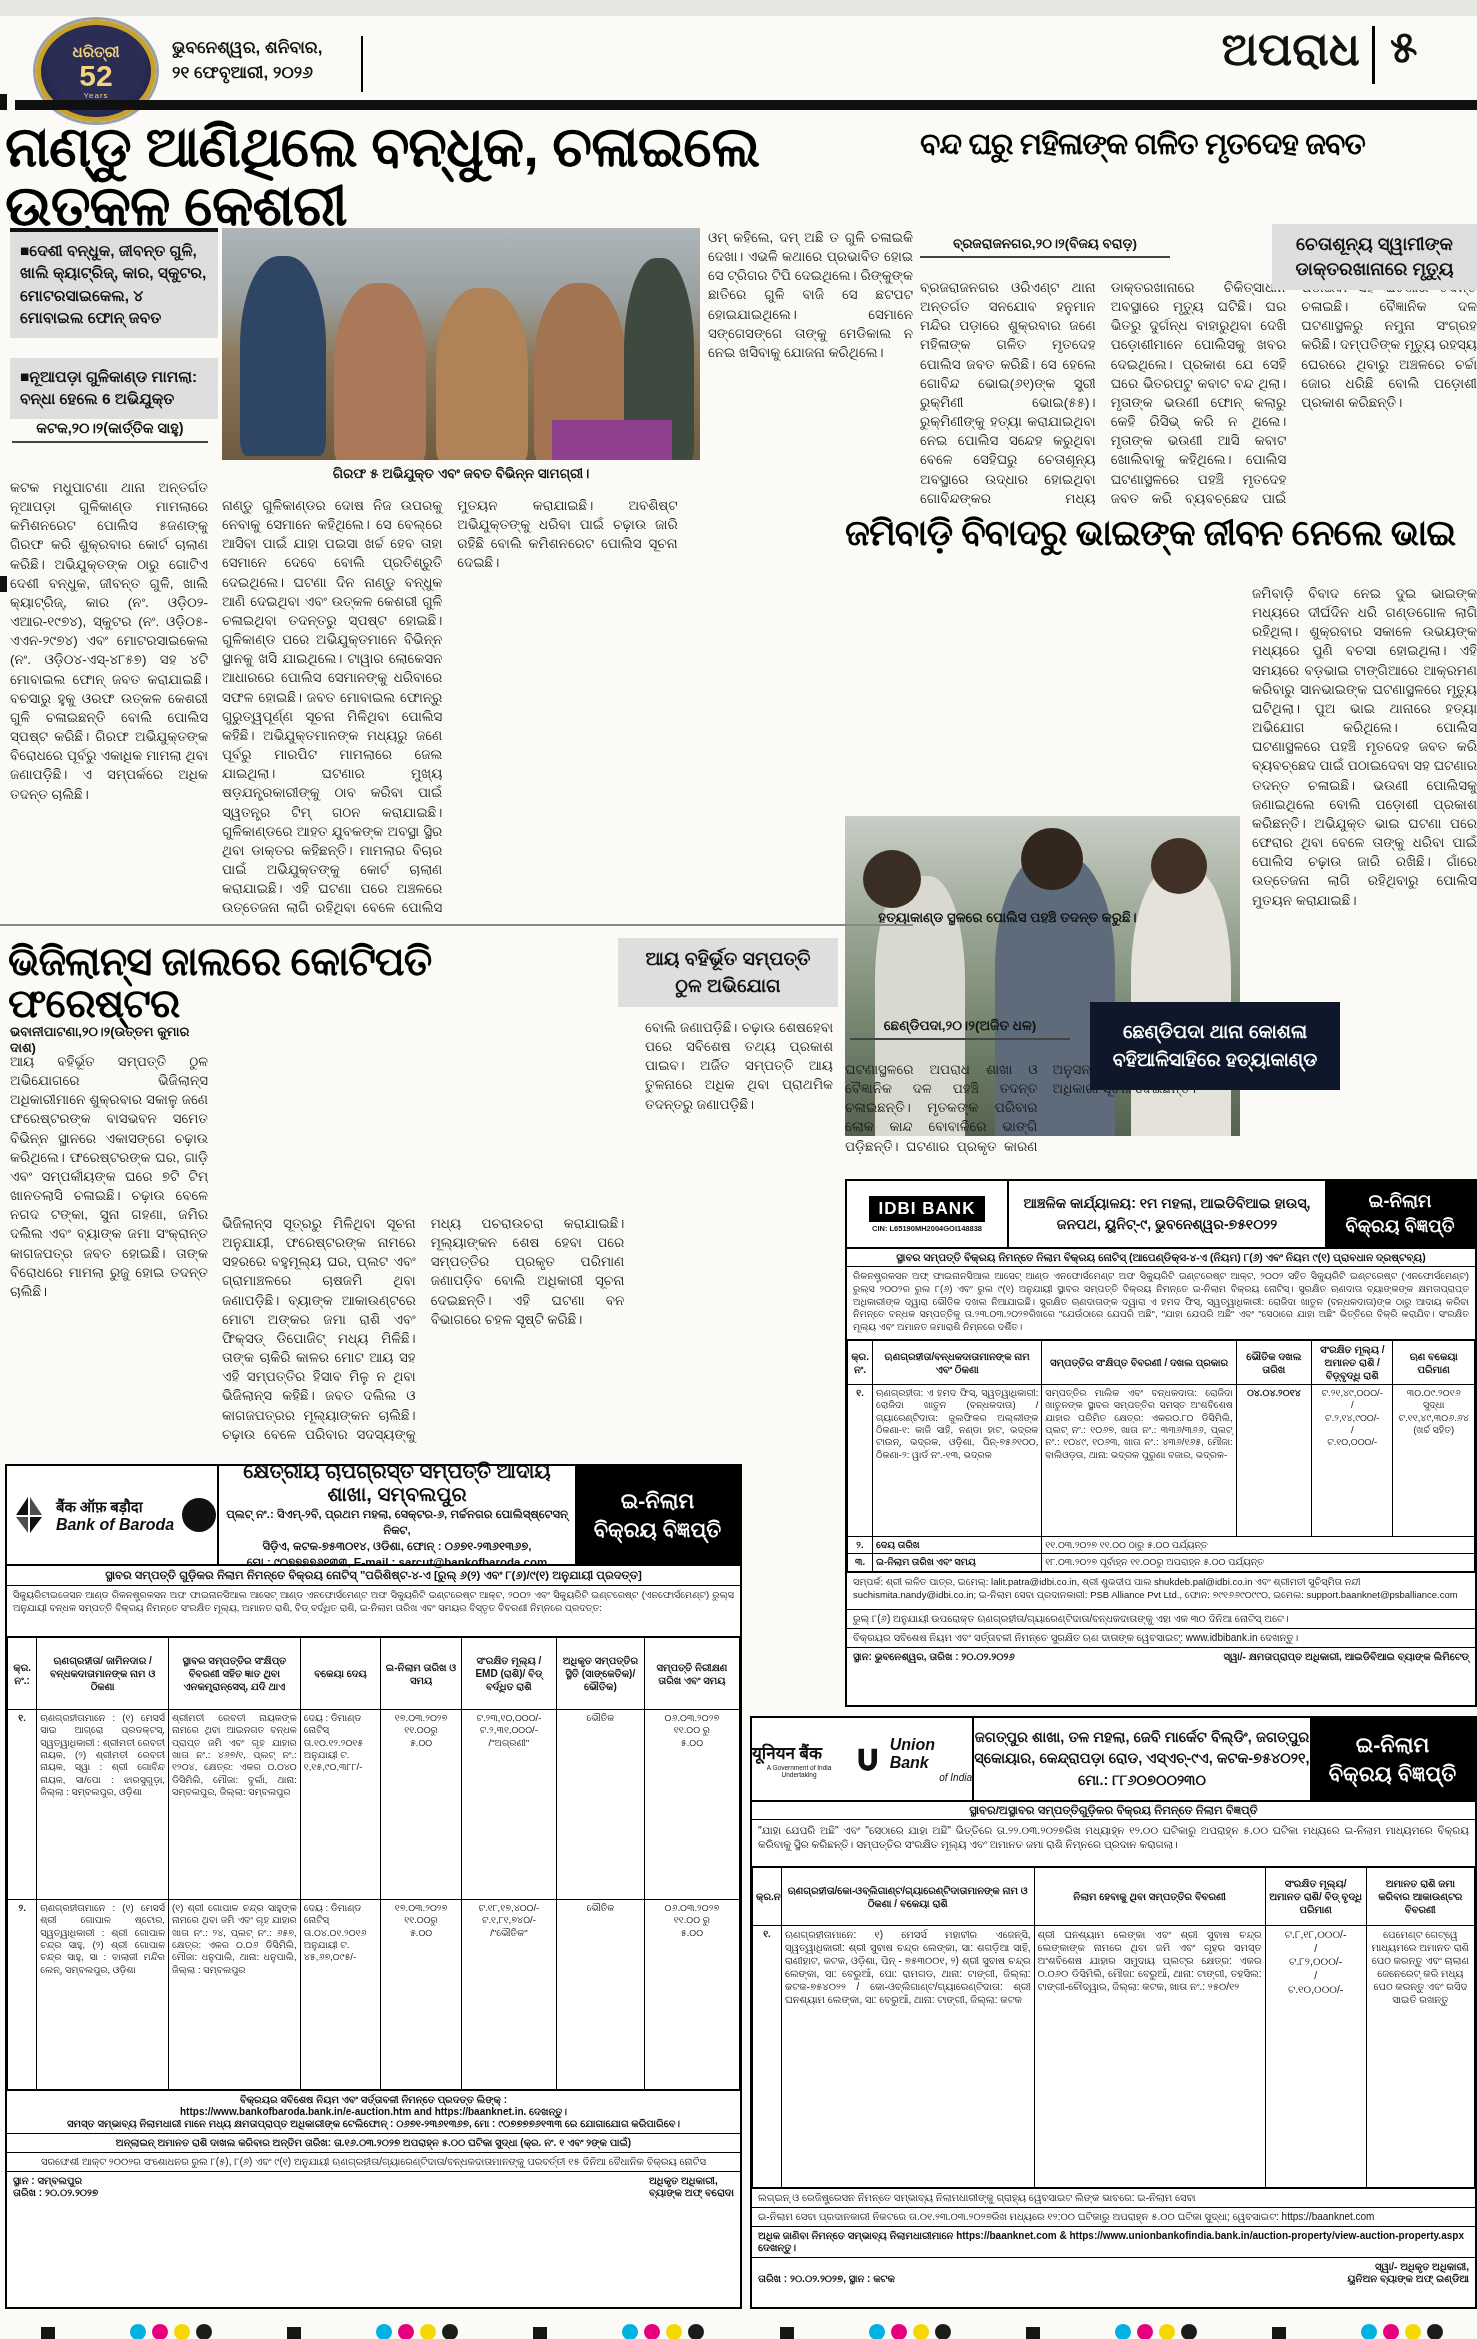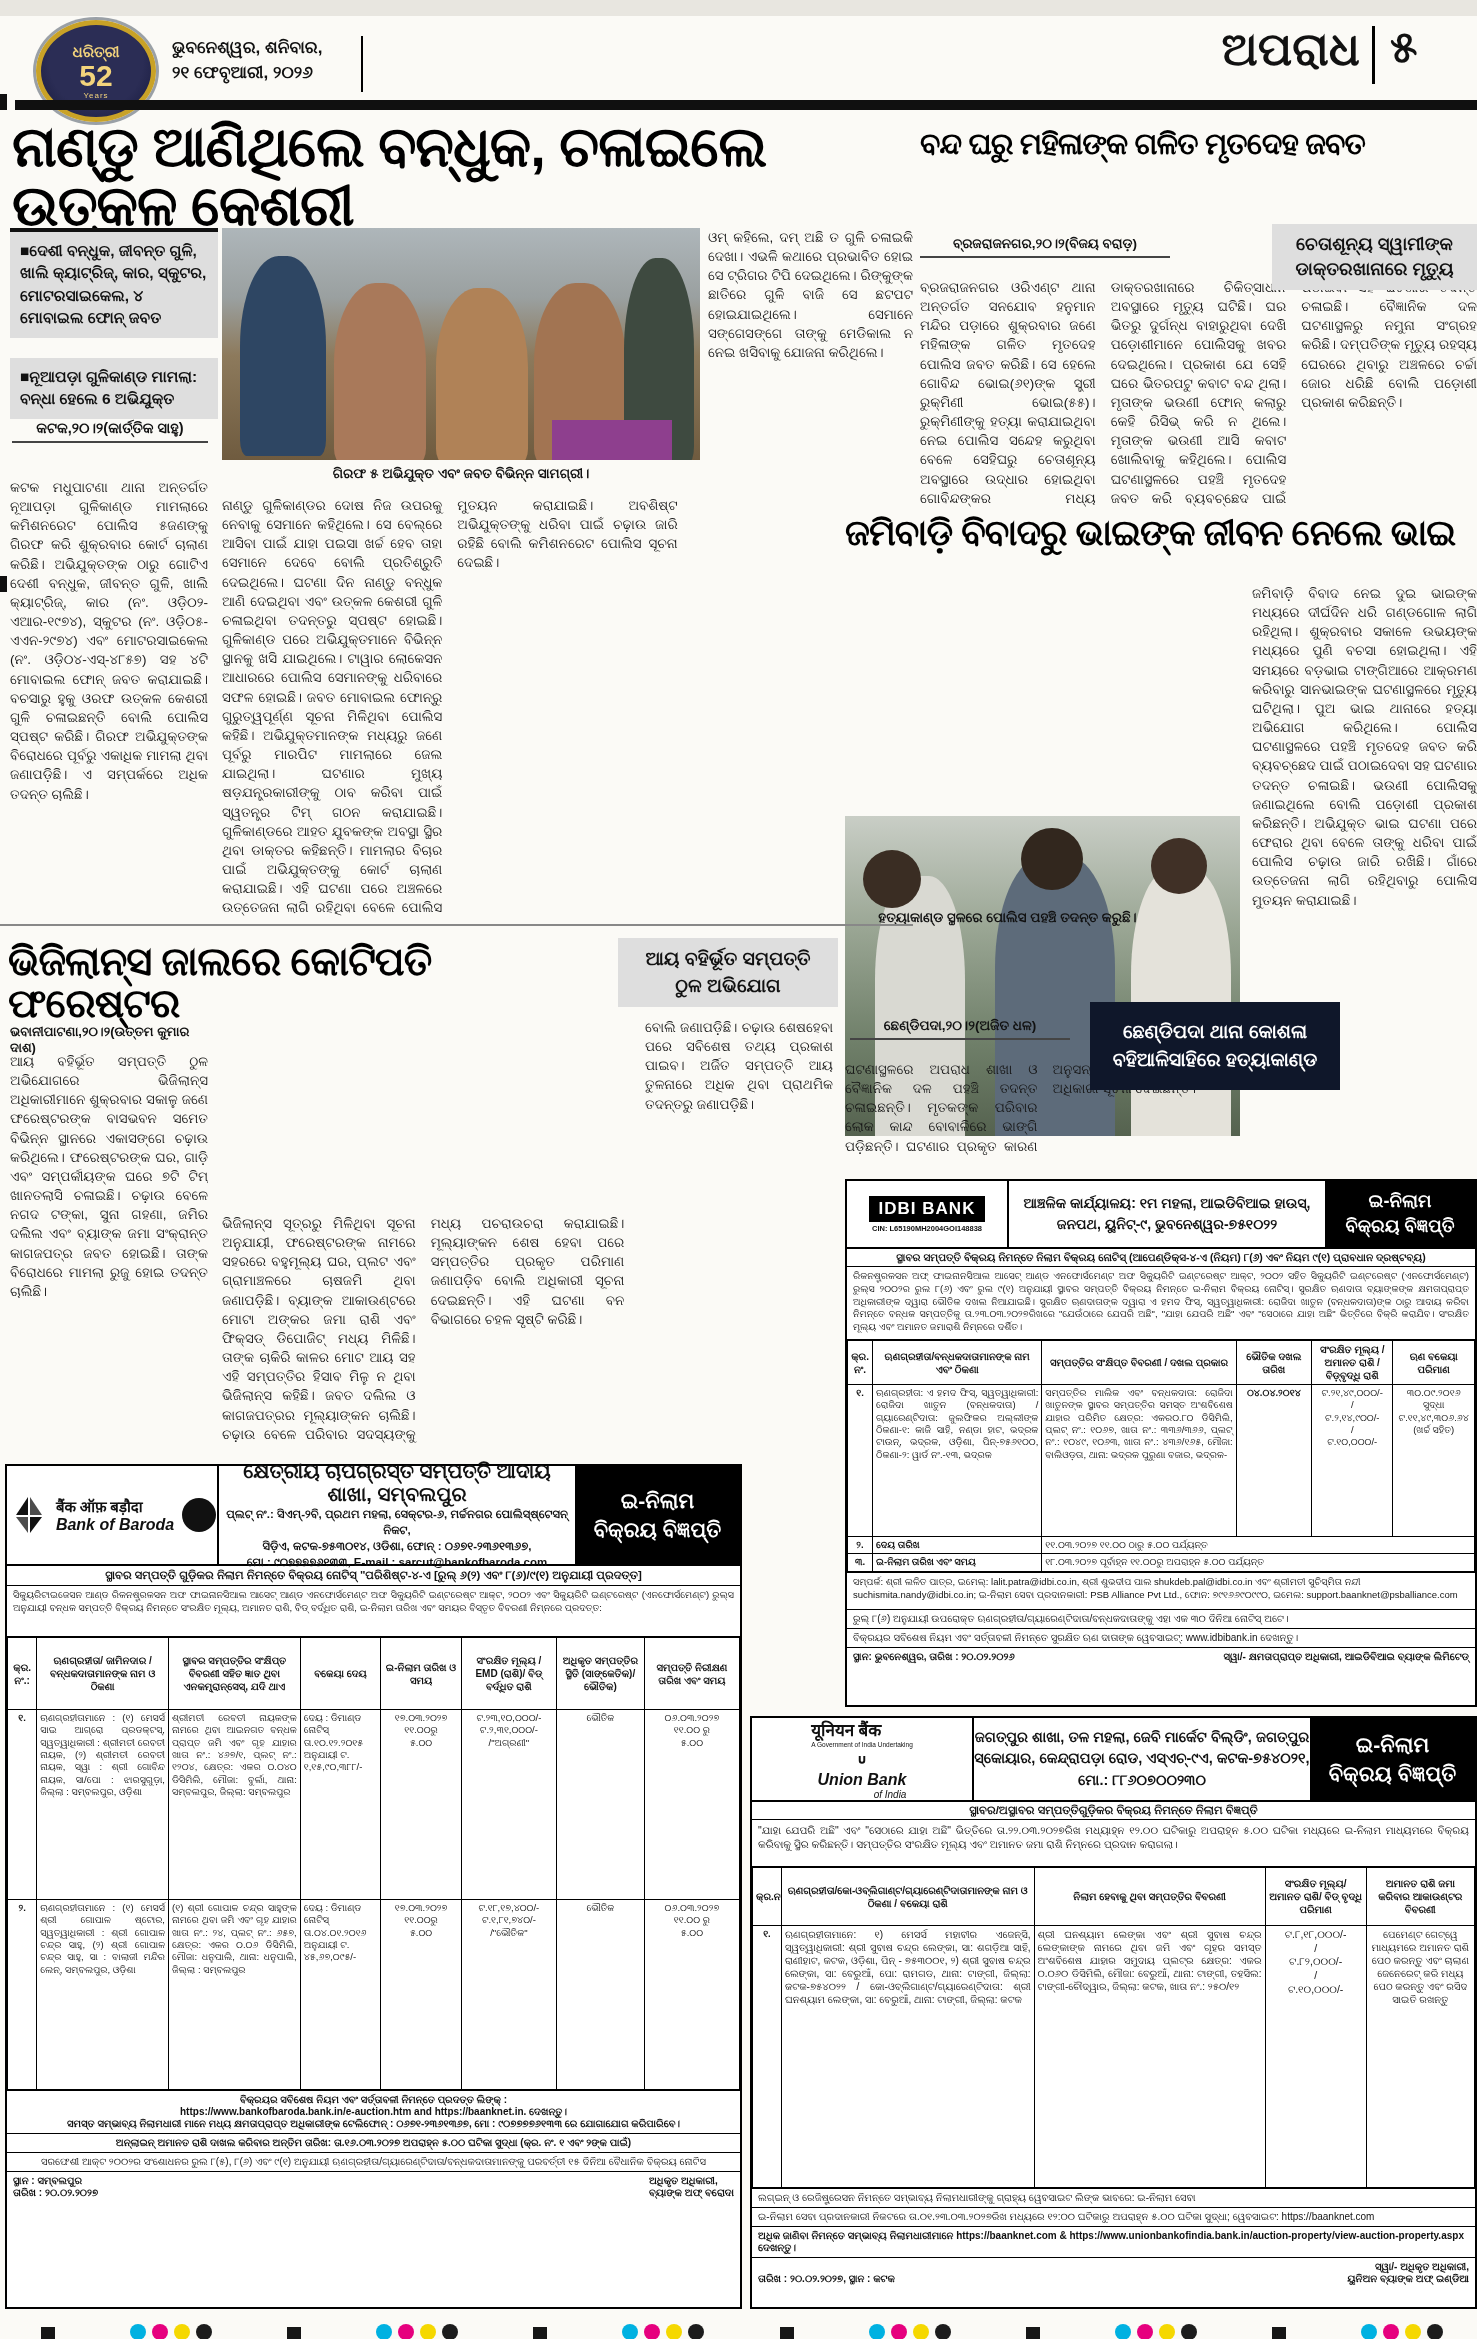--- a/index.html
+++ b/index.html
@@ -44,21 +44,21 @@
   </div>
   <div class="abs pre" style="left:172px;top:20px;width:175px;padding-right:14px;border-right:2px solid #000;height:56px;font-size:17px;font-weight:bold;line-height:1.45;">ଭୁବନେଶ୍ୱର, ଶନିବାର,
 ୨୧ ଫେବୃଆରୀ, ୨୦୨୬</div>
   <div class="abs" style="left:1130px;top:6px;width:230px;text-align:right;font-size:46px;font-weight:800;">ଅପରାଧ</div>
   <div class="abs" style="left:1372px;top:10px;width:3px;height:58px;background:#000;"></div>
   <div class="abs" style="left:1390px;top:6px;width:70px;font-size:44px;font-weight:800;">୫</div>
   <div class="abs" style="left:15px;top:84px;right:0;height:10px;background:#101010;"></div>
   <div class="abs" style="left:0;top:78px;width:7px;height:16px;background:#101010;"></div>
   <div class="abs" style="left:0;top:560px;width:7px;height:16px;background:#101010;"></div>
 
-  <div class="abs headline" style="left:12px;top:102px;width:905px;font-size:56px;">ନାଣ୍ଡୁ ଆଣିଥିଲେ ବନ୍ଧୁକ, ଚଳାଇଲେ ଉତ୍କଳ କେଶରୀ</div>
+  <div class="abs headline" style="left:5px;top:102px;width:905px;font-size:56px;">ନାଣ୍ଡୁ ଆଣିଥିଲେ ବନ୍ଧୁକ, ଚଳାଇଲେ ଉତ୍କଳ କେଶରୀ</div>
 
   <div class="abs graybox" style="left:10px;top:212px;width:188px;font-size:15.5px;line-height:1.45;">■ଦେଶୀ ବନ୍ଧୁକ, ଜୀବନ୍ତ ଗୁଳି, ଖାଲି କ୍ୟାଟ୍ରିଜ୍, କାର, ସ୍କୁଟର, ମୋଟରସାଇକେଲ, ୪ ମୋବାଇଲ ଫୋନ୍ ଜବତ</div>
   <div class="abs graybox" style="left:10px;top:342px;width:188px;font-size:15.5px;line-height:1.45;border-top:none;">■ନୂଆପଡ଼ା ଗୁଳିକାଣ୍ଡ ମାମଲା: ବନ୍ଧା ହେଲେ 6 ଅଭିଯୁକ୍ତ</div>
   <div class="abs byline" style="left:12px;top:404px;width:196px;">କଟକ,୨୦।୨(କାର୍ତ୍ତିକ ସାହୁ)</div>
 
   <div class="abs photo" style="left:222px;top:212px;width:478px;height:232px;background:linear-gradient(180deg,#aeb6ba 0%,#9aa0a0 30%,#8d7a5c 55%,#6f5b3f 100%);">
     <div class="fig" style="left:18px;top:28px;width:86px;height:200px;background:#2e4663;"></div>
     <div class="fig" style="left:112px;top:55px;width:92px;height:180px;background:#a9795a;"></div>
     <div class="fig" style="left:214px;top:60px;width:92px;height:175px;background:#b08257;"></div>
     <div class="fig" style="left:312px;top:55px;width:92px;height:180px;background:#a27452;"></div>
@@ -273,21 +273,21 @@
     <div class="adfoot" style="text-align:center;">ସରଫେଶୀ ଆକ୍ଟ ୨୦୦୨ର ସଂଶୋଧନର ରୁଲ ୮(୫), ୮(୬) ଏବଂ ୯(୧) ଅନୁଯାୟୀ ଋଣଗ୍ରହୀତା/ଗ୍ୟାରେଣ୍ଟିଦାତା/ବନ୍ଧକଦାତାମାନଙ୍କୁ ପରବର୍ତ୍ତୀ ୧୫ ଦିନିଆ ବୈଧାନିକ ବିକ୍ରୟ ନୋଟିସ</div>
     <div class="adfoot" style="display:flex;justify-content:space-between;font-weight:bold;align-items:flex-end;">
       <span><span>ସ୍ଥାନ : ସମ୍ବଲପୁର</span><br><span>ତାରିଖ : ୨୦.୦୨.୨୦୨୭</span></span>
       <span class="pre" style="text-align:left;">ଅଧିକୃତ ଅଧିକାରୀ,
 ବ୍ୟାଙ୍କ ଅଫ୍ ବରୋଦା</span>
     </div>
   </div>
 
   <div class="abs ad" style="left:750px;top:1700px;width:727px;height:593px;">
     <div class="adhead" style="height:82px;">
-      <div style="width:220px;border-right:2px solid #000;display:flex;align-items:center;justify-content:center;gap:6px;flex-direction:column;">
+      <div style="width:220px;border-right:2px solid #000;display:flex;align-items:center;justify-content:center;gap:6px;">
         <div>
           <div style="font-weight:800;font-size:17px;font-family:'Liberation Serif','DejaVu Serif',serif;">यूनियन बैंक</div>
           <div style="font-size:6.5px;text-align:center;">A Government of India Undertaking</div>
         </div>
         <svg width="34" height="34" viewBox="0 0 34 34">
             <path d="M7 6 h6 v14 a4 4 0 0 0 8 0 V6 h6 v14 a10 10 0 0 1 -20 0 Z" fill="#111"></path>
           </svg>
         <div>
           <div style="font-weight:800;font-size:16px;font-style:italic;">Union Bank</div>
           <div style="font-size:10px;font-style:italic;text-align:right;">of India</div>

